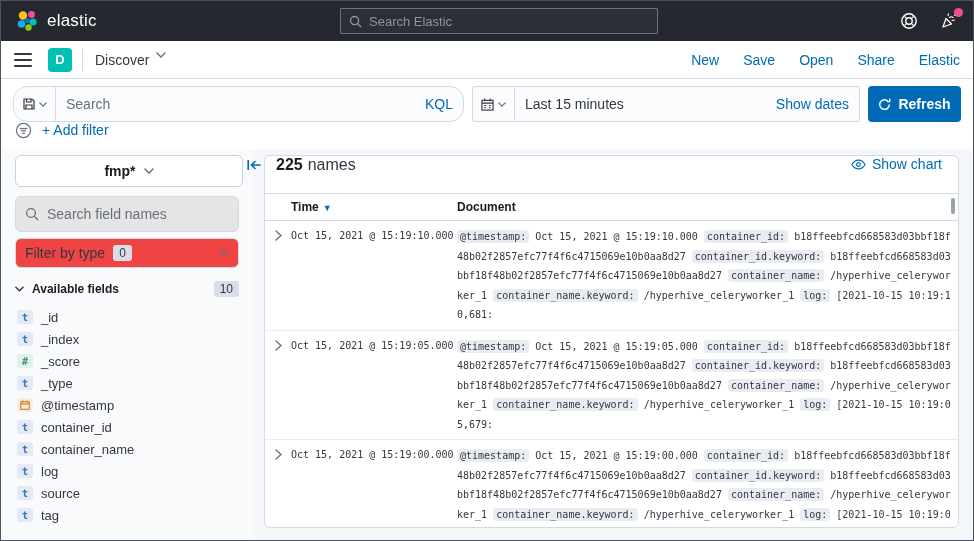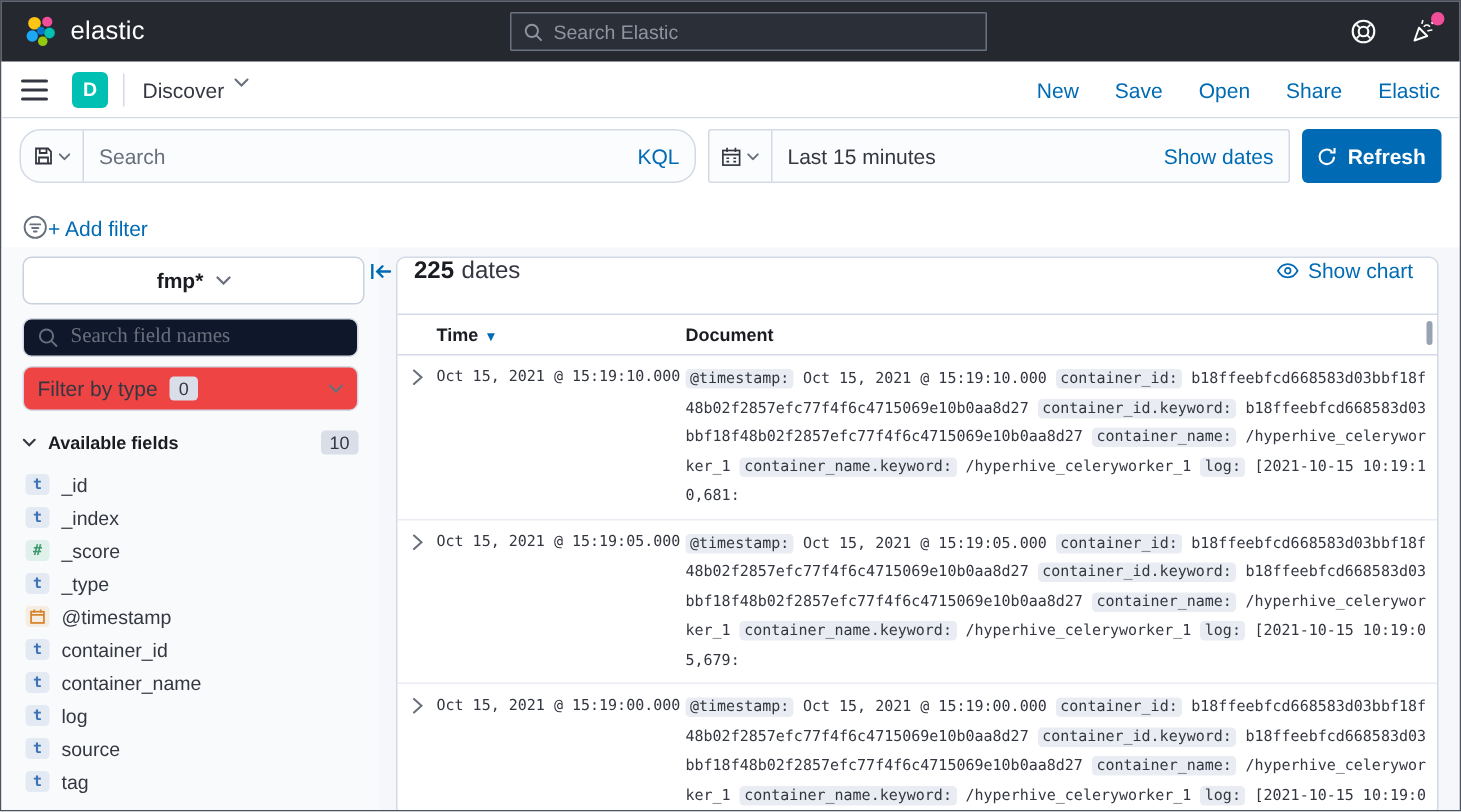--- a/index.html
+++ b/index.html
@@ -32,31 +32,31 @@
   .query-row { display:flex; align-items:stretch; height:36px; gap:8px; }
   .search-group { flex:1; display:flex; border:1px solid #d3dae6; border-radius:14px; background:#fbfcfd; }
   .addon { width:42px; display:flex; align-items:center; justify-content:center; gap:4px; border-right:1px solid #d3dae6; cursor:pointer; }
   .q-input { flex:1; display:flex; align-items:center; padding:0 10px; }
   .q-input .ph { color:#69707d; font-size:14px; }
   .kql { margin-left:auto; color:#006bb4; font-size:14px; cursor:pointer; }
   .time-group { width:388px; display:flex; border:1px solid #d3dae6; border-radius:2px; background:#fbfcfd; }
   .time-value { flex:1; display:flex; align-items:center; padding:0 10px; font-size:14px; color:#343741; cursor:pointer; }
   .show-dates { margin-left:auto; color:#006bb4; font-size:14px; cursor:pointer; }
   .refresh-btn { width:93px; background:#006bb4; color:#fff; border:none; border-radius:4px; font-size:14px; font-weight:600; display:flex; align-items:center; justify-content:center; gap:7px; cursor:pointer; font-family:"Liberation Sans",sans-serif; }
-  .filter-row { margin-top:16px; height:22px; display:flex; align-items:flex-end; padding-left:2px; }
+  .filter-row { margin-top:0; height:22px; display:flex; align-items:flex-start; gap:10px; padding-left:2px; }
   .add-filter { color:#006bb4; font-size:14px; cursor:pointer; }
 
   
   .content { flex:1; display:flex; background:#f5f7fa; position:relative; overflow:hidden; }
   .collapse-btn { position:absolute; left:246px; top:10px; cursor:pointer; }
 
   
   .sidebar { width:252px; flex:0 0 252px; padding:6px 14px 0 14px; background:#f9fafc; }
   .ip-btn { width:228px; height:32px; border:1px solid #c9d1de; border-radius:6px; background:#fff; display:flex; align-items:center; justify-content:center; gap:8px; font-size:14px; font-weight:700; color:#1a1c21; cursor:pointer; }
-  .field-search { margin-top:9px; height:26px; border:1px solid #d3dae6; border-radius:6px; background:#0f172a; display:flex; align-items:center; gap:8px; padding:0 9px; cursor:text;font-family:Liberation Serif, serif; }
+  .field-search { margin-top:9px; height:36px; border:1px solid #d3dae6; border-radius:6px; background:#e5e5e5; display:flex; align-items:center; gap:8px; padding:0 9px; cursor:text; }
   .field-search .ph { color:#69707d; font-size:14px; }
   .type-filter { margin-top:6px; height:30px; border:1px solid #d3dae6; border-radius:6px; background:#ef4444; display:flex; align-items:center; gap:8px; padding:0 9px; font-size:14px; color:#343741; cursor:pointer; }
   .count-badge { background:#d9dee9; color:#343741; border-radius:3px; font-size:12px; padding:1px 6px; }
   .type-filter .chev { margin-left:auto; }
   .avail-row { margin-top:13px; display:flex; align-items:center; gap:8px; cursor:pointer; }
   .avail-label { font-size:12px; font-weight:700; color:#1a1c21; }
   .avail-count { margin-left:auto; }
   .field-list { list-style:none; margin-top:9px; }
   .field-item { height:22px; display:flex; align-items:center; gap:8px; cursor:pointer; padding-left:2px; }
   .token { width:16px; height:14px; border-radius:3px; font-size:10px; font-weight:700; display:flex; align-items:center; justify-content:center; font-family:"DejaVu Sans Mono",monospace; }
@@ -283,21 +283,21 @@
             <span class="token string">t</span>
             <span class="field-name">tag</span>
           </li>
         </ul>
     </aside>
 
     <main class="main">
       <div class="panel">
         <div class="hits-row">
           <span class="hits-num">225</span>
-          <span class="hits-word">dates</span>
+          <span class="hits-word">names</span>
           <span class="show-chart">
             <svg width="15" height="11" viewBox="0 0 16 11">
               <path d="M1 5.5 C3 1.8 6 0.8 8 0.8 C10 0.8 13 1.8 15 5.5 C13 9.2 10 10.2 8 10.2 C6 10.2 3 9.2 1 5.5 Z" fill="none" stroke="#006bb4" stroke-width="1.2"></path>
               <circle cx="8" cy="5.5" r="2" fill="none" stroke="#006bb4" stroke-width="1.2"></circle>
             </svg>
             <span>Show chart</span>
           </span>
         </div>
         <div class="thead">
           <div class="col-exp"></div>

